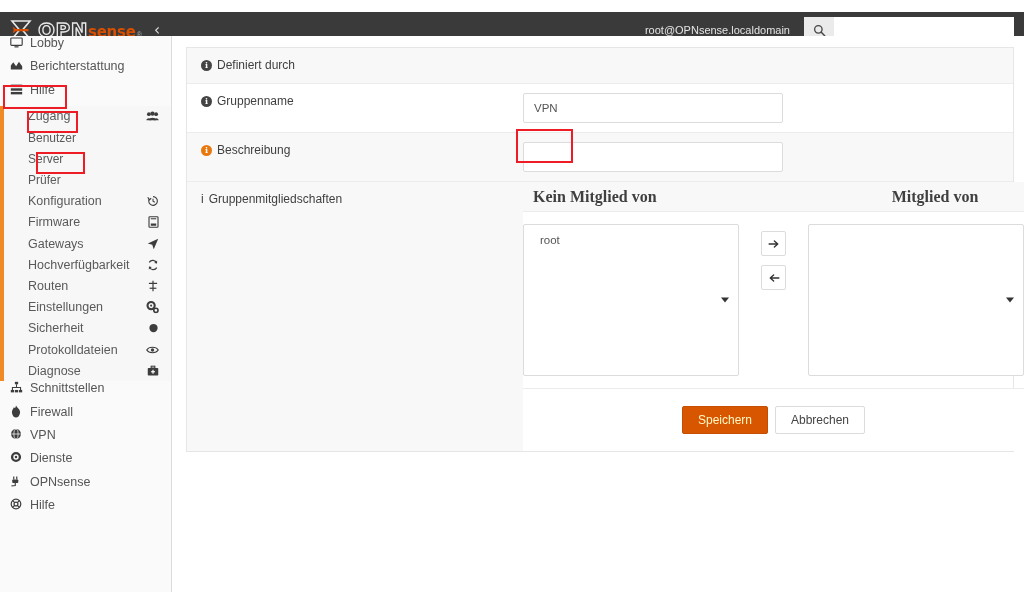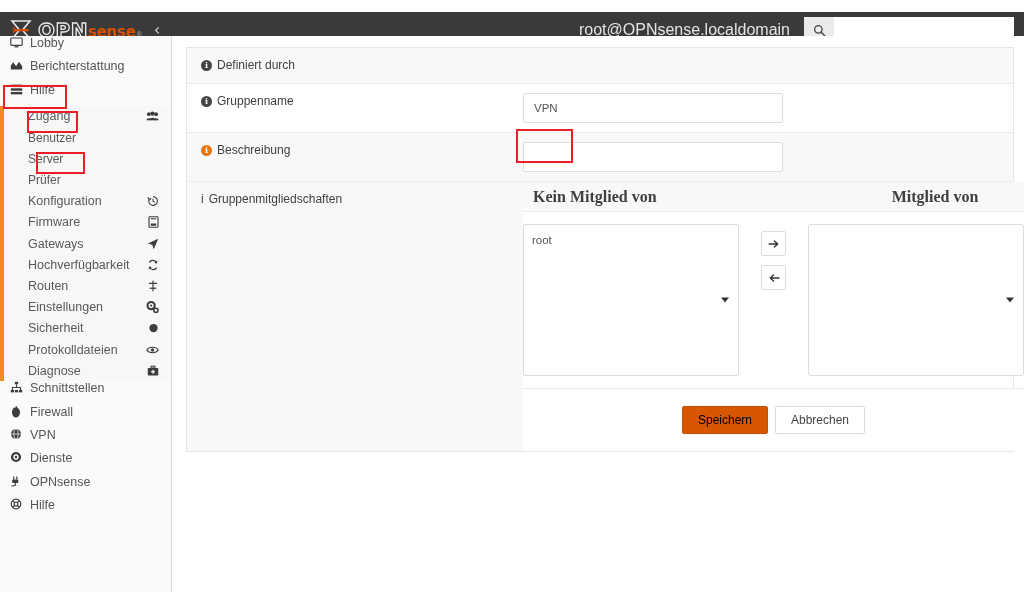--- a/index.html
+++ b/index.html
@@ -43,21 +43,21 @@
   .logo-reg { font-size: 7px; color: #b0b0b0; vertical-align: super; margin-left: 1px; }
   .collapse-chevron {
     color: #e0e0e0; font-size: 15px; margin-left: 6px;
     cursor: pointer; line-height: 1; font-family: "DejaVu Sans", sans-serif;
   }
   .topbar-right {
     margin-left: auto; display: flex; align-items: center;
     height: 36px; padding-right: 10px; gap: 0;
   }
   .user-label {
-    color: #e4e4e4; font-size: 16px; margin-right: 14px; white-space: nowrap;
+    color: #e4e4e4; font-size: 11px; margin-right: 14px; white-space: nowrap;
   }
   .search-group { display: flex; height: 26px; }
   .search-btn {
     width: 30px; background: #ebebeb; border: none;
     display: flex; align-items: center; justify-content: center;
     cursor: pointer;
   }
   .search-input {
     width: 180px; border: none; background: #fff;
     outline: none; padding: 0 8px; font-size: 12px;
@@ -194,21 +194,21 @@
   }
   .memb-body {
     display: flex; align-items: flex-start;
     padding: 12px 0 0 0; background: #fff;
   }
   .listbox {
     position: relative;
     width: 216px; height: 152px;
     border: 1px solid #dcdcdc; border-radius: 2px;
     background: #fff;
-    padding: 7px 8px;
+    padding: 7px 16px;
     font-size: 11.5px; color: #555;
     overflow: hidden;
   }
   .listbox .opt { line-height: 17px; cursor: pointer; }
   .listbox .caret {
     position: absolute; right: 9px; top: 50%;
     transform: translateY(-50%);
     width: 0; height: 0;
     border-left: 4px solid transparent;
     border-right: 4px solid transparent;
@@ -233,21 +233,21 @@
     border-top: 1px solid #ececec;
     margin-top: 12px;
   }
   .btn {
     height: 28px; padding: 0 15px;
     border-radius: 2px; font-size: 12px;
     cursor: pointer; border: 1px solid transparent;
     font-family: "Liberation Sans", sans-serif;
     display: flex; align-items: center;
   }
-  .btn-primary { background: #d95600; color: #000000; border-color: #c44f00; }
+  .btn-primary { background: #d95600; color: #fef9c3; border-color: #c44f00; }
   .btn-default { background: #fff; color: #444; border-color: #dcdcdc; }
 </style>
 </head>
 <body>
 
 <div class="topbar">
   <div class="logo-wrap">
     <svg class="logo-mark" viewBox="0 0 22 20">
       <path d="M2 1 H20 L12.5 10 L20 19 H2 L9.5 10 Z" fill="none" stroke="#e9e9e9" stroke-width="1.6"></path>
       <path d="M3.5 9.6 H18.5 M3.5 10.6 H18.5" stroke="#d94f00" stroke-width="1.4"></path>

